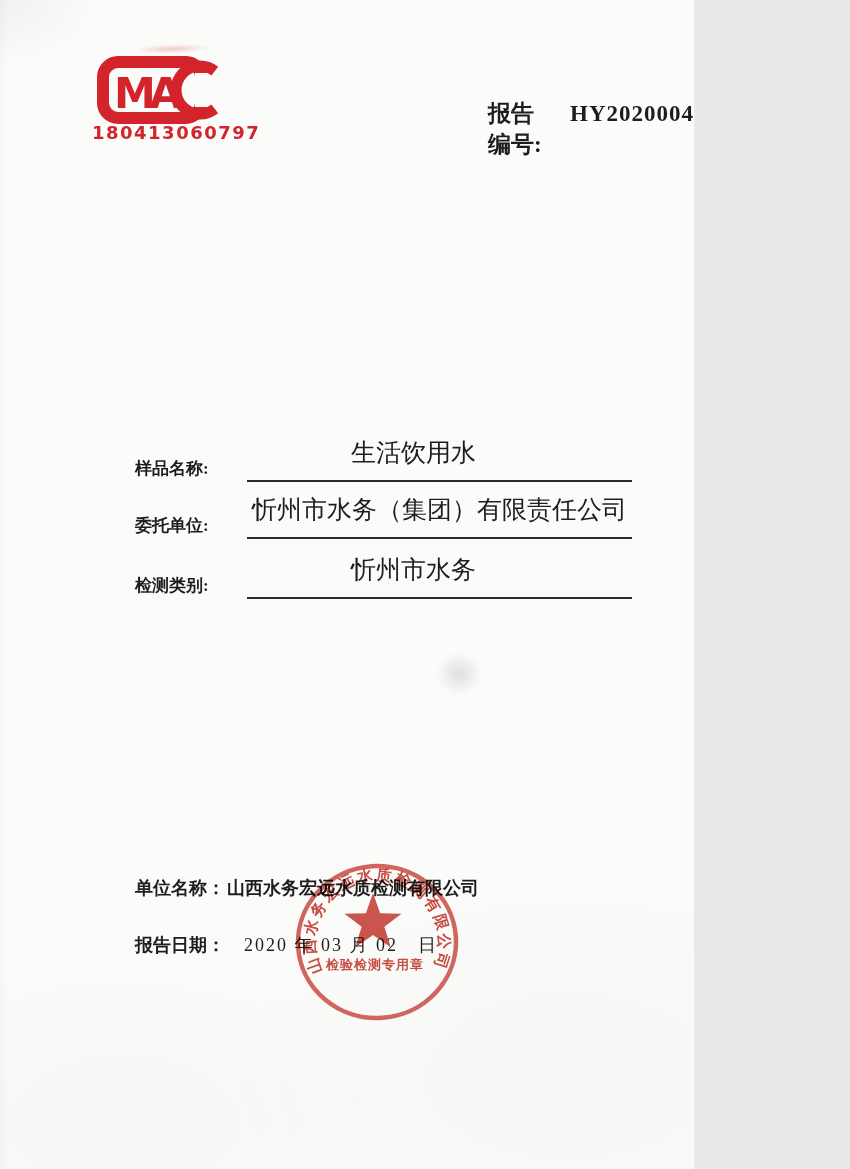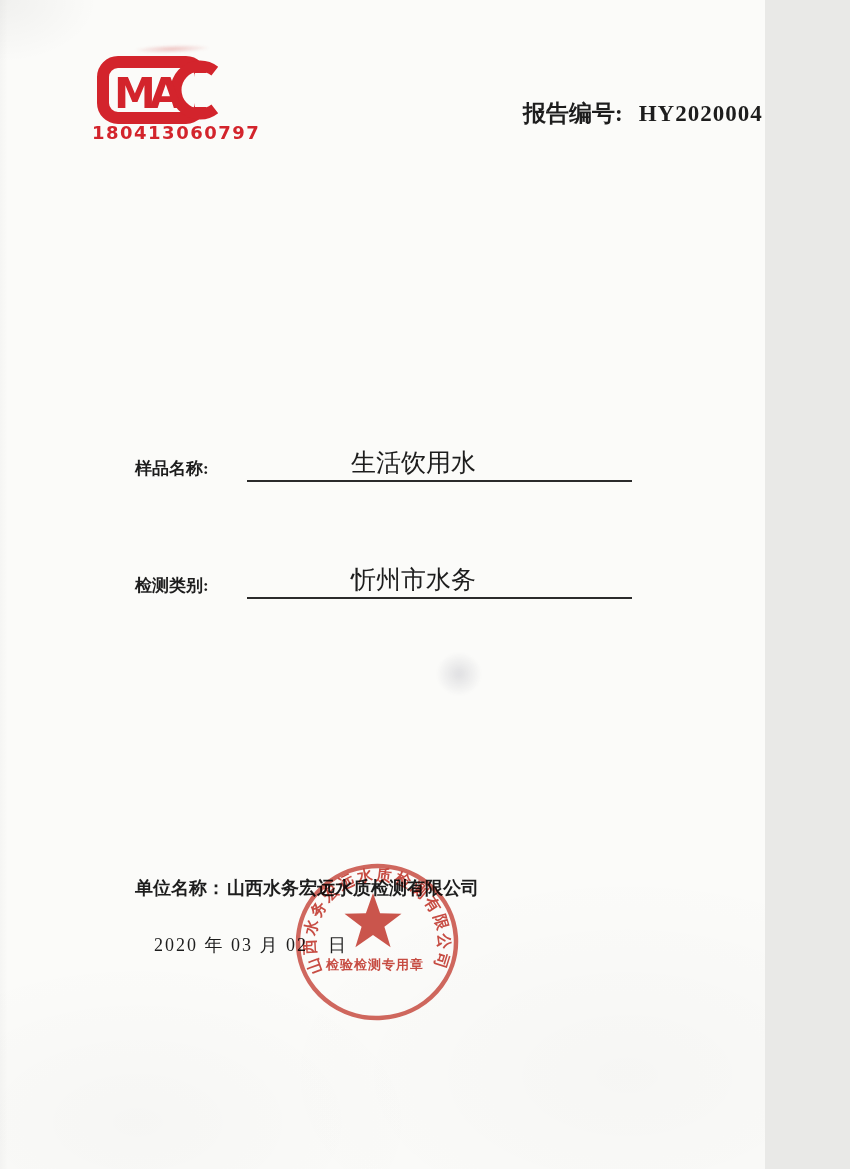--- a/index.html
+++ b/index.html
@@ -1,17 +1,17 @@
 <!DOCTYPE html>
 <html><head>
 <meta charset="utf-8">
 <style>
   html,body{margin:0;padding:0;background:#e9e9e7;}
   .page{
-    position:relative;width:765px;height:1169px;overflow:hidden;
+    position:relative;width:694px;height:1169px;overflow:hidden;
     font-family:"Liberation Serif",serif;color:#1d1d1d;
     background:
       radial-gradient(140px 90px at 0% 0%, rgba(0,0,0,.045), transparent 70%),
       radial-gradient(420px 240px at 18% 96%, rgba(0,0,0,.018), transparent 70%),
       radial-gradient(520px 300px at 82% 92%, rgba(0,0,0,.02), transparent 70%),
       linear-gradient(to right, rgba(0,0,0,.025), transparent 8px),
       #fbfbf9;
   }
   
   .cma-svg{position:absolute;left:96px;top:54px;width:130px;height:72px;}
@@ -21,33 +21,33 @@
   .cma-ma{font-family:"DejaVu Sans",sans-serif;font-weight:900;font-size:42px;fill:#d3242c;}
   .cma-no{
     position:absolute;left:92px;top:122px;width:136px;text-align:right;
     font-family:"DejaVu Sans",sans-serif;font-weight:800;font-size:18px;
     letter-spacing:1.5px;color:#d3242c;
   }
   .red-smudge{position:absolute;left:124px;top:44px;width:96px;height:10px;
     background:radial-gradient(closest-side,rgba(205,45,45,.28),transparent 80%);
     filter:blur(1px);transform:rotate(-2deg);}
   
-  .report-no{position:absolute;left:523px;top:98px;display:flex;gap:16px;align-items:baseline;
+  .report-no{position:absolute;left:488px;top:98px;display:flex;gap:16px;align-items:baseline;
     font-size:23px;}
   .report-no .lbl{font-weight:700;}
   .report-no .val{font-weight:600;letter-spacing:1px;font-family:"Liberation Serif",serif;}
   
   .title{position:absolute;top:210px;left:0;width:100%;text-align:center;
     font-size:49px;font-weight:800;color:#151515;}
   .title span{letter-spacing:28px;margin-right:-28px;white-space:nowrap;}
   
   .field-row{position:absolute;left:135px;width:497px;display:flex;align-items:flex-end;height:36px;}
   .f-label{width:112px;font-size:17px;font-weight:700;flex:none;padding-bottom:2px;}
   .f-value{flex:1;border-bottom:2px solid #2b2b2b;text-align:center;
-    font-size:25px;font-weight:500;padding-bottom:1px;white-space:nowrap;}
+    font-size:25px;font-weight:500;padding-bottom:11px;white-space:nowrap;}
   .f-value.offset{padding-right:52px;}
   
   .footer-row{position:absolute;left:135px;display:flex;align-items:baseline;font-size:18px;white-space:nowrap;}
   .footer-row .lbl{font-weight:600;}
   .footer-row .val{font-weight:600;margin-left:2px;}
   .footer-row.date .val{font-weight:500;margin-left:19px;letter-spacing:2px;}
   
   .seal{position:absolute;left:277px;top:842px;width:200px;height:200px;
     mix-blend-mode:multiply;filter:blur(.35px);opacity:.9;}
   .seal-ring{fill:none;stroke:#c5392f;stroke-width:4.5;opacity:.85;}
@@ -82,32 +82,37 @@
   <div class="report-no">
     <span class="lbl">报告编号:</span>
     <span class="val">HY2020004</span>
   </div>
 
 
   <div class="field-row" style="top:446px">
     <span class="f-label">样品名称:</span>
     <span class="f-value offset">生活饮用水</span>
   </div>
+  <div class="field-row" style="top:503px">
+    <span class="f-label">委托单位:</span>
+    <span class="f-value">忻州市水务（集团）有限责任公司</span>
+  </div>
   <div class="field-row" style="top:563px">
     <span class="f-label">检测类别:</span>
     <span class="f-value offset">忻州市水务</span>
   </div>
 
   <div class="gray-smudge"></div>
 
   <div class="footer-row" style="top:876px">
     <span class="lbl">单位名称：</span>
     <span class="val">山西水务宏远水质检测有限公司</span>
   </div>
   <div class="footer-row date" style="top:933px">
+    <span class="lbl">报告日期：</span>
     <span class="val">2020 年 03 月 02　日</span>
   </div>
 
   <svg class="seal" viewBox="0 0 200 200" aria-hidden="true">
     <defs>
       <path id="ringPath" d="M 43.8,126.2 A 62,62 0 1 1 156.2,126.2" fill="none"></path>
     </defs>
     <ellipse class="seal-ring" cx="100" cy="100" rx="79" ry="76" transform="rotate(-4 100 100)"></ellipse>
     <polygon class="seal-star" points="96,51 103.1,71.3 124.5,71.7 107.4,84.7 113.6,105.3 96,93 78.4,105.3 84.6,84.7 67.5,71.7 88.9,71.3"></polygon>
     <text class="seal-text" transform="rotate(-3 100 100)">

